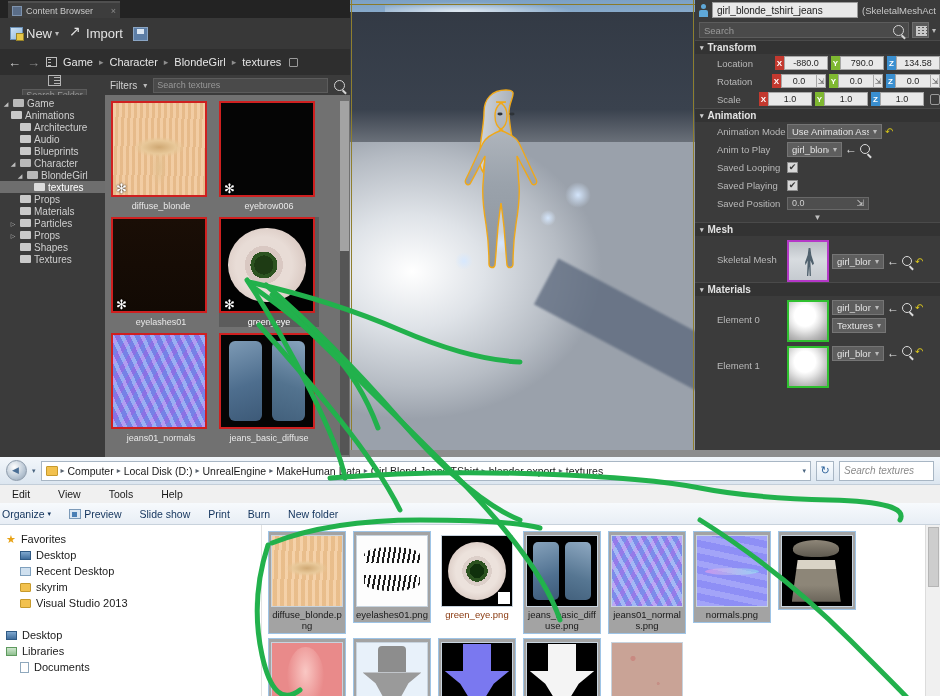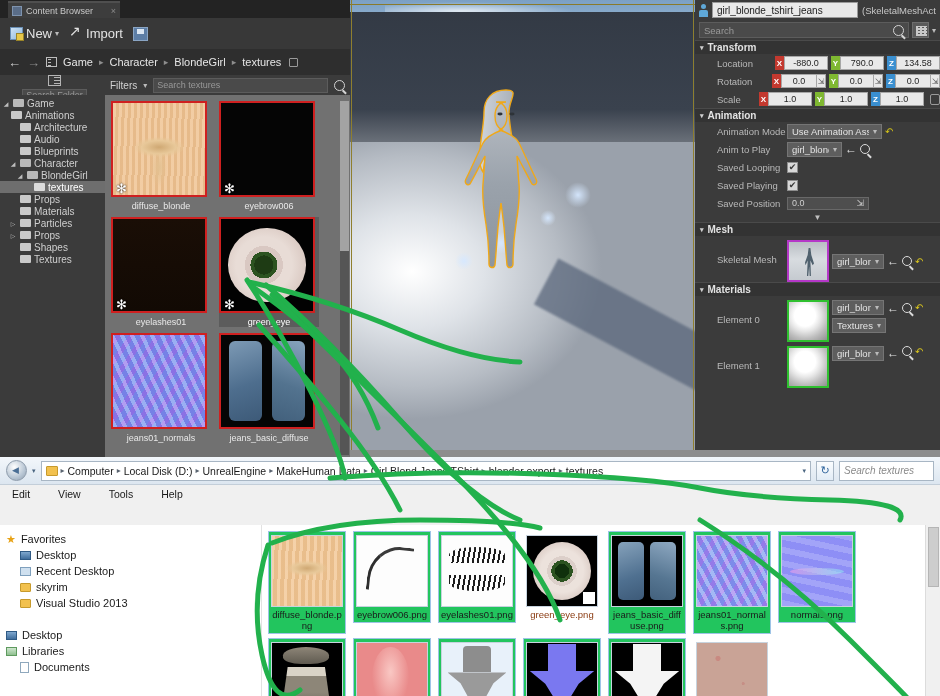--- a/index.html
+++ b/index.html
@@ -203,21 +203,21 @@
   .dl-ic { width:11px; height:9px; background:#f2c14e; border:1px solid #c79a2c; border-radius:1px; position:relative;}
   .dl-ic:after{content:'\2193';position:absolute;left:2px;top:-3px;font-size:9px;color:#2f6fb0;}
   .rp-ic { width:11px; height:9px; background:#cfe0ef; border:1px solid #7fa0bd; }
   .lib-ic { width:11px; height:9px; background:linear-gradient(180deg,#cfe6cf,#8fc08f); border:1px solid #5e9a5e;}
   .doc-ic { width:9px; height:11px; background:#fff; border:1px solid #8fa8bd; }
   .doc-ic:after{content:'';position:absolute;}
 
   #ex-files { flex:1; position:relative; overflow:hidden; background:#fff; padding:6px 0 0 6px; }
   .fgrid { display:flex; flex-wrap:wrap; gap:4px 7px; }
   .fcell { width:78px; }
-  .fcell .fbox { width:78px; background:#22c55e; border:1px solid #9ec4e6; padding:3px 2px 2px; }
+  .fcell .fbox { width:78px; background:#a3a3a3; border:1px solid #9ec4e6; padding:3px 2px 2px; }
   .fcell.plain .fbox { background:#fff; border-color:#fff; }
   .fthumb { width:72px; height:72px; margin:0 auto; border:1px solid #c7d3de; background:#f7fbff; overflow:hidden; position:relative;}
   .fname { text-align:center; font-size:9.5px; color:#1a1a1a; line-height:11px; padding-top:2px; word-wrap:break-word; }
   .fname.sel { color:#8a3a10; }
 
   .ft-blonde { background:
       radial-gradient(ellipse 42% 16% at 50% 46%, #cfa873 0%, #e8c899 45%, rgba(232,200,153,0) 72%),
       repeating-linear-gradient(92deg, rgba(255,255,255,.2) 0 3px, rgba(185,145,100,.16) 3px 7px),
       #f2c693; }
   .ft-brow { background:#fdfdfd; position:relative; }
@@ -707,20 +707,34 @@
     <span id="ex-search">Search textures</span>
   </div>
 
   <div id="ex-menubar">
     <span>Edit</span>
     <span>View</span>
     <span>Tools</span>
     <span>Help</span>
   </div>
 
+  <div id="ex-cmdbar">
+    <span class="ci">
+      <span>Organize</span>
+      <span class="cmd-dd">▾</span>
+    </span>
+    <span class="ci">
+      <span class="prev-ic"></span>
+      <span>Preview</span>
+    </span>
+    <span class="ci">Slide show</span>
+    <span class="ci">Print</span>
+    <span class="ci">Burn</span>
+    <span class="ci">New folder</span>
+  </div>
 
   <div id="ex-body">
     <div id="ex-nav">
         <div class="nvi">
           <span class="star-ic">★</span>
           <span>Favorites</span>
         </div>
         <div class="nvi ind">
           <span class="dk-ic"></span>
           <span>Desktop</span>
@@ -752,26 +766,20 @@
           <span class="doc-ic"></span>
           <span>Documents</span>
         </div>
       </div>
     <div id="ex-files">
       <div class="fgrid" id="file-grid-inner">
           <div class="fcell">
             <div class="fbox">
               <div class="fthumb ft-blonde"></div>
               <div class="fname">diffuse_blonde.png</div>
-            </div>
-          </div>
-          <div class="fcell">
-            <div class="fbox">
-              <div class="fthumb ft-brow"></div>
-              <div class="fname">eyebrow006.png</div>
             </div>
           </div>
           <div class="fcell">
             <div class="fbox">
               <div class="fthumb ft-lash"></div>
               <div class="fname">eyelashes01.png</div>
             </div>
           </div>
           <div class="fcell plain">
             <div class="fbox">

